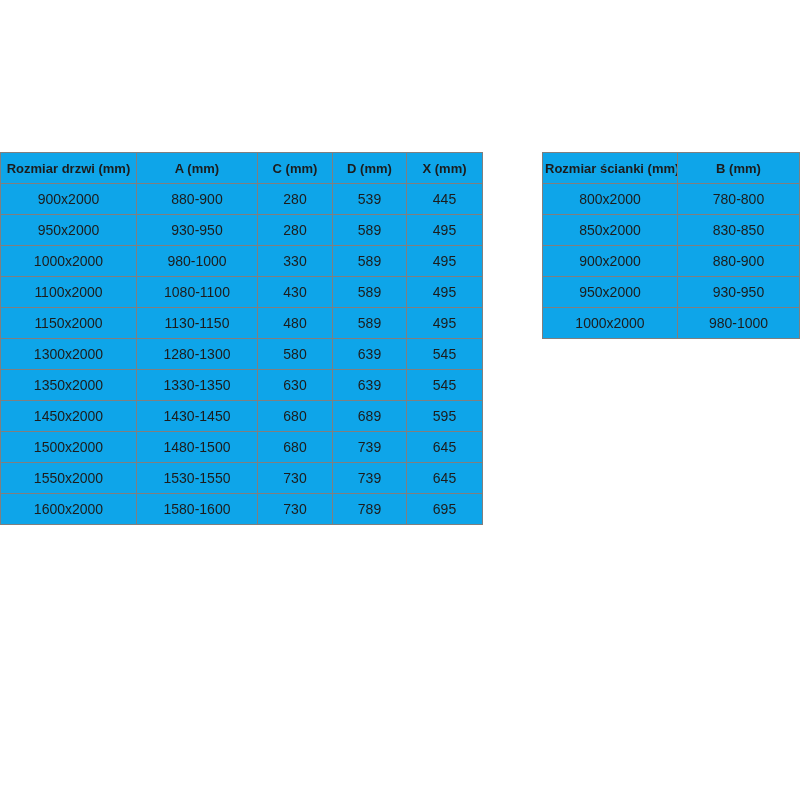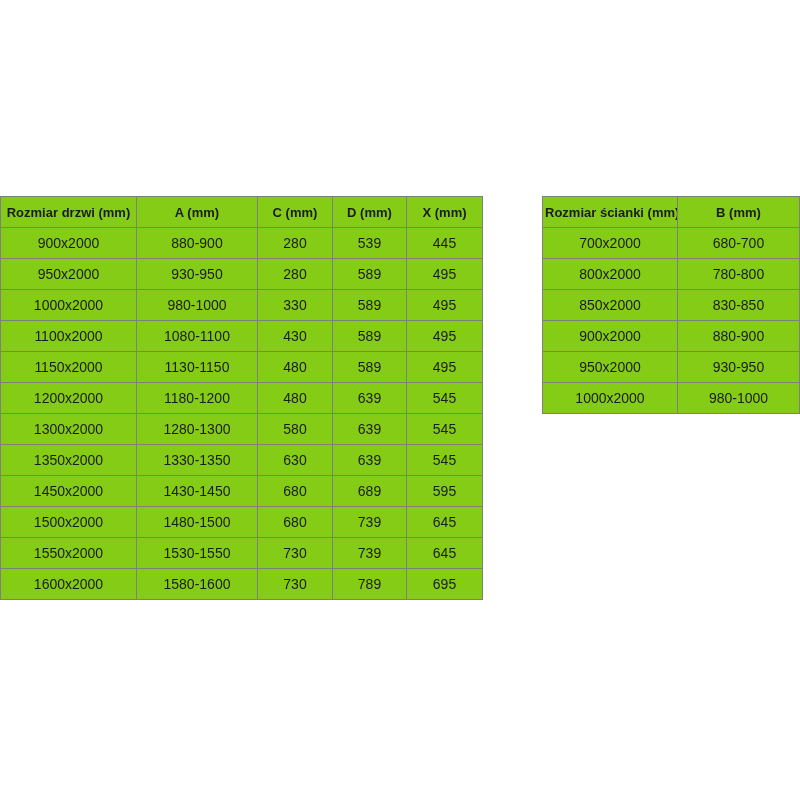--- a/index.html
+++ b/index.html
@@ -11,22 +11,21 @@
     position: relative;
     width: 800px;
     height: 800px;
     font-family: "Liberation Sans", sans-serif;
     overflow: hidden;
   }
   .tbl {
     position: absolute;
     border-collapse: collapse;
     table-layout: fixed;
-    background: #84cc16;
-    margin-top: 44px;
+    background: #0ea5e9;
   }
   .tbl th, .tbl td {
     border: 1px solid #7f7f7f;
     text-align: center;
     vertical-align: middle;
     color: #1c1c1c;
     height: 30px;
     padding: 0 2px;
     white-space: nowrap;
     overflow: hidden;
@@ -102,27 +101,20 @@
           <td>495</td>
         </tr>
         <tr>
           <td>1150x2000</td>
           <td>1130-1150</td>
           <td>480</td>
           <td>589</td>
           <td>495</td>
         </tr>
         <tr>
-          <td>1200x2000</td>
-          <td>1180-1200</td>
-          <td>480</td>
-          <td>639</td>
-          <td>545</td>
-        </tr>
-        <tr>
           <td>1300x2000</td>
           <td>1280-1300</td>
           <td>580</td>
           <td>639</td>
           <td>545</td>
         </tr>
         <tr>
           <td>1350x2000</td>
           <td>1330-1350</td>
           <td>630</td>
@@ -166,24 +158,20 @@
       <col style="width:122px">
     </colgroup>
   <thead>
         <tr>
           <th>Rozmiar ścianki (mm)</th>
           <th>B (mm)</th>
         </tr>
       </thead>
       <tbody>
         <tr>
-          <td>700x2000</td>
-          <td>680-700</td>
-        </tr>
-        <tr>
           <td>800x2000</td>
           <td>780-800</td>
         </tr>
         <tr>
           <td>850x2000</td>
           <td>830-850</td>
         </tr>
         <tr>
           <td>900x2000</td>
           <td>880-900</td>

